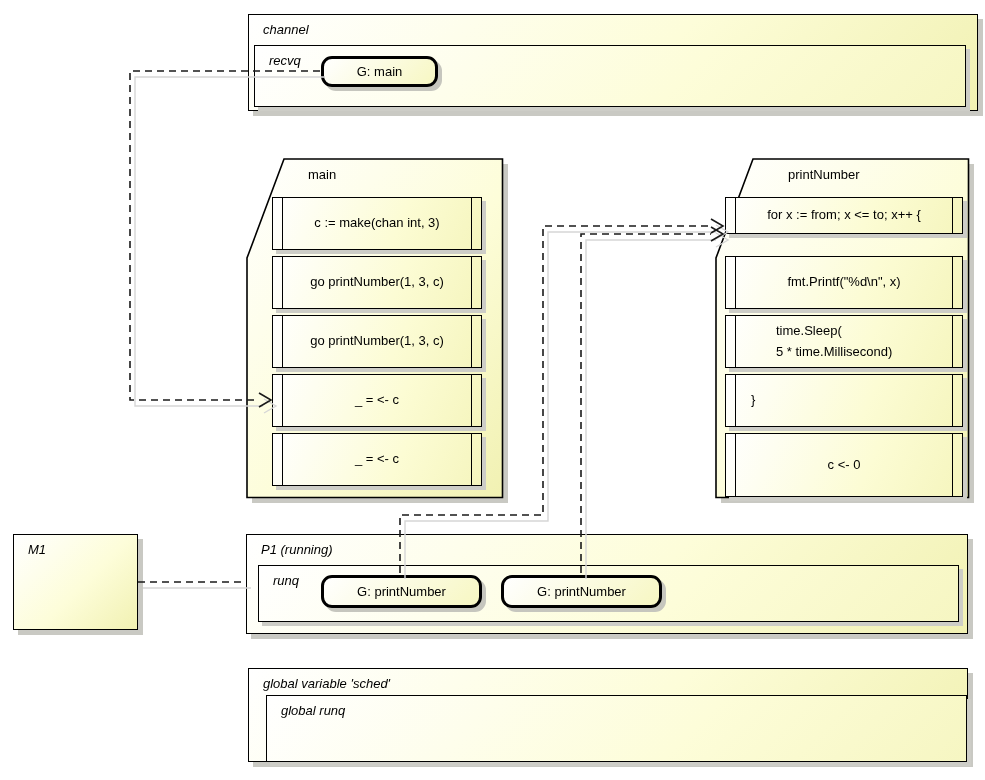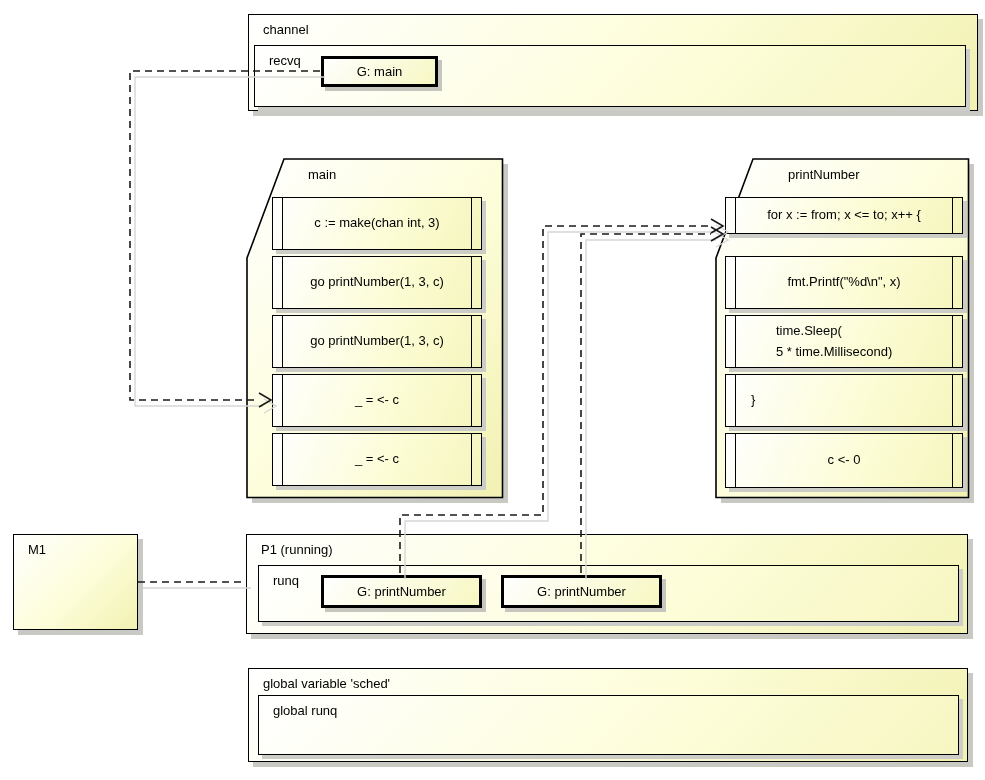--- a/index.html
+++ b/index.html
@@ -11,25 +11,25 @@
   .box{
     position:absolute;border:1.5px solid #000;box-sizing:border-box;
     background:linear-gradient(135deg,#ffffff 0%,#fdfdd9 55%,#f1f1b2 100%);
     box-shadow:5px 5px 0 #c9c9c3;
   }
   .box.inner{
     background:linear-gradient(135deg,#ffffff 0%,#fdfdd9 60%,#f6f6c2 100%);
     box-shadow:4px 4px 0 #cdcdc7;
   }
   .title{
-    position:absolute;left:14px;top:7px;white-space:nowrap;
+    position:absolute;left:14px;top:7px;white-space:nowrap;font-style:italic;
   }
   
   .gbox{
-    position:absolute;border:3px solid #000;border-radius:0;box-sizing:border-box;
+    position:absolute;border:3px solid #000;border-radius:11px;box-sizing:border-box;
     background:linear-gradient(135deg,#ffffff 0%,#f7f7c2 100%);
     box-shadow:4px 4px 0 #c6c6be;
     display:flex;align-items:center;justify-content:center;
   }
   
   .note{position:absolute;}
   .note-bg{position:absolute;left:0;top:0;overflow:visible;}
   .note-bg .shadow{fill:#c9c9c3;stroke:none;}
   .note-bg .shape{stroke:#000;stroke-width:1.6;}
   .note-title{position:absolute;white-space:nowrap;}
@@ -117,21 +117,21 @@
     <div class="stmt" style="left:10px;top:98px;width:238px;height:53px;">
       <span class="txt">fmt.Printf("%d\n", x)</span>
     </div>
     <div class="stmt align-left pad-50" style="left:10px;top:157px;width:238px;height:53px;">
       <span class="txt">time.Sleep(
 5 * time.Millisecond)</span>
     </div>
     <div class="stmt align-left pad-25" style="left:10px;top:216px;width:238px;height:53px;">
       <span class="txt">}</span>
     </div>
-    <div class="stmt" style="left:10px;top:275px;width:238px;height:55px;">
+    <div class="stmt" style="left:10px;top:275px;width:238px;height:64px;">
       <span class="txt">c &lt;- 0</span>
     </div>
   </div>
 
   <div class="box" style="left:13px;top:534px;width:125px;height:96px;">
     <div class="title">M1</div>
   </div>
 
   <div class="box" style="left:246px;top:534px;width:722px;height:100px;">
     <div class="title">P1 (running)</div>
@@ -141,21 +141,21 @@
     <div class="gbox" style="left:74px;top:40px;width:161px;height:33px;">
       <span>G: printNumber</span>
     </div>
     <div class="gbox" style="left:254px;top:40px;width:161px;height:33px;">
       <span>G: printNumber</span>
     </div>
   </div>
 
   <div class="box" style="left:248px;top:668px;width:720px;height:94px;">
     <div class="title">global variable 'sched'</div>
-    <div class="box inner" style="left:9px;top:26px;width:701px;height:60px;padding-left:8px;">
+    <div class="box inner" style="left:17px;top:26px;width:701px;height:67px;padding-left:8px;">
       <div class="title">global runq</div>
     </div>
   </div>
 
   <svg class="connectors" width="985" height="780">
 
     <g transform="translate(5,6)" stroke="#d6d6d6" stroke-width="1.4" fill="none">
       <path d="M320 71 H130 V400 H258"></path>
       <path d="M259 393 L271 400 L259 407"></path>
       <path d="M138 582 H246"></path>

